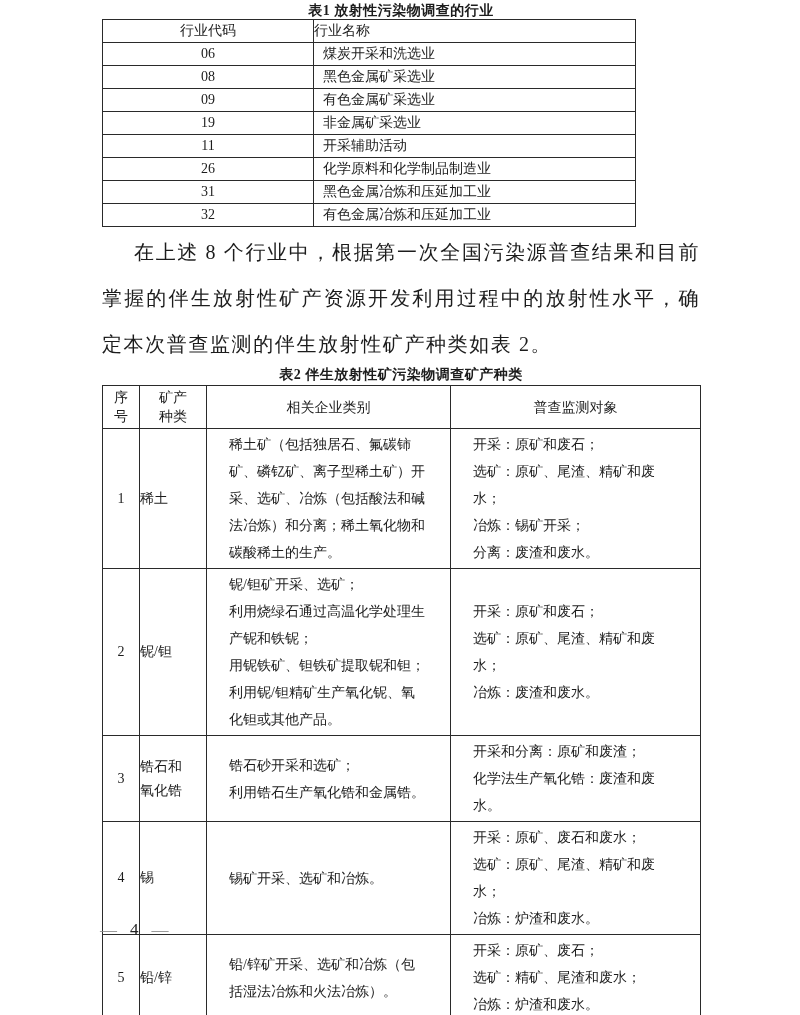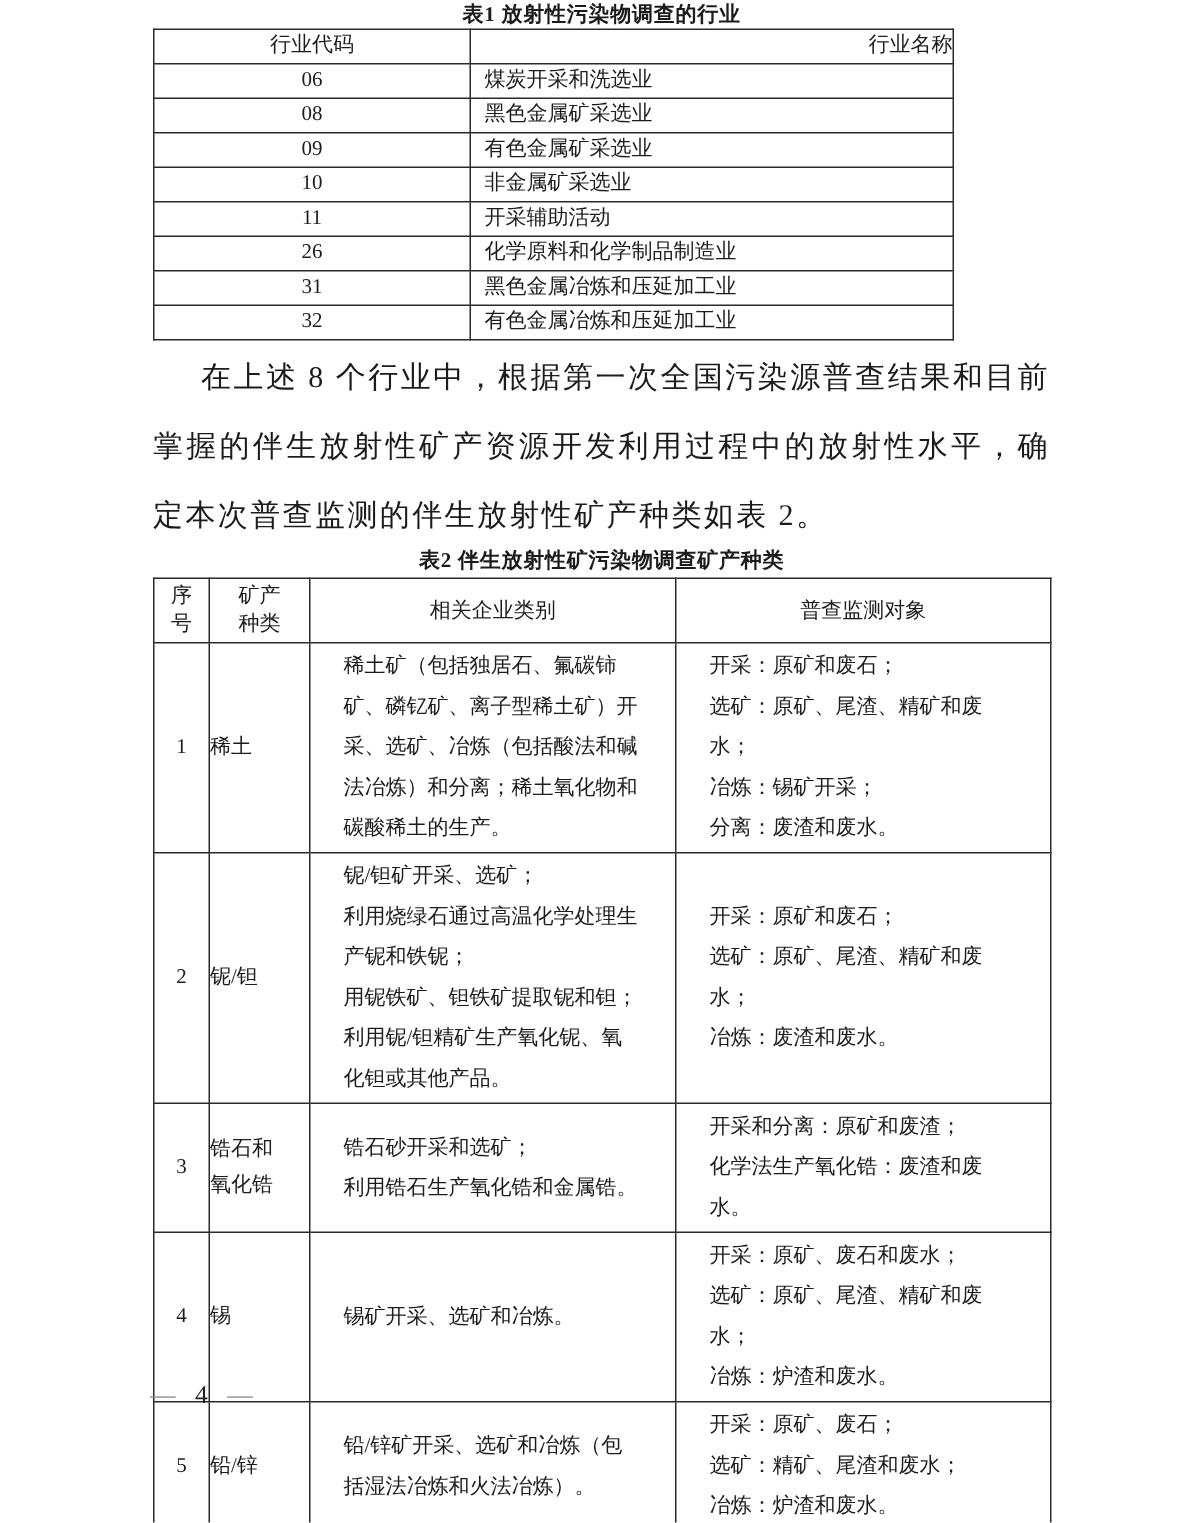--- a/index.html
+++ b/index.html
@@ -36,21 +36,21 @@
   .t1 { margin-top: 1px; }
   .t1 th, .t1 td {
     height: 22px;
     font-size: 14px;
     line-height: 18px;
     padding: 0;
     font-weight: normal;
   }
   .t1 .t1-code { width: 210px; text-align: center; }
   .t1 .t1-name { text-align: left; padding-left: 9px; }
-  .t1 thead .t1-name { text-align: right; padding-left: 0; }
+  .t1 thead .t1-name { text-align: left; padding-left: 0; }
 
   
   .body-para {
     width: 598px;
     margin: 2px 0 0 0;
     font-size: 20px;
     line-height: 46px;
     letter-spacing: 1.6px;
     text-indent: 32px;
     text-align: justify;
@@ -105,21 +105,21 @@
         </tr>
         <tr>
           <td class="t1-code">08</td>
           <td class="t1-name">黑色金属矿采选业</td>
         </tr>
         <tr>
           <td class="t1-code">09</td>
           <td class="t1-name">有色金属矿采选业</td>
         </tr>
         <tr>
-          <td class="t1-code">10</td>
+          <td class="t1-code">19</td>
           <td class="t1-name">非金属矿采选业</td>
         </tr>
         <tr>
           <td class="t1-code">11</td>
           <td class="t1-name">开采辅助活动</td>
         </tr>
         <tr>
           <td class="t1-code">26</td>
           <td class="t1-name">化学原料和化学制品制造业</td>
         </tr>

